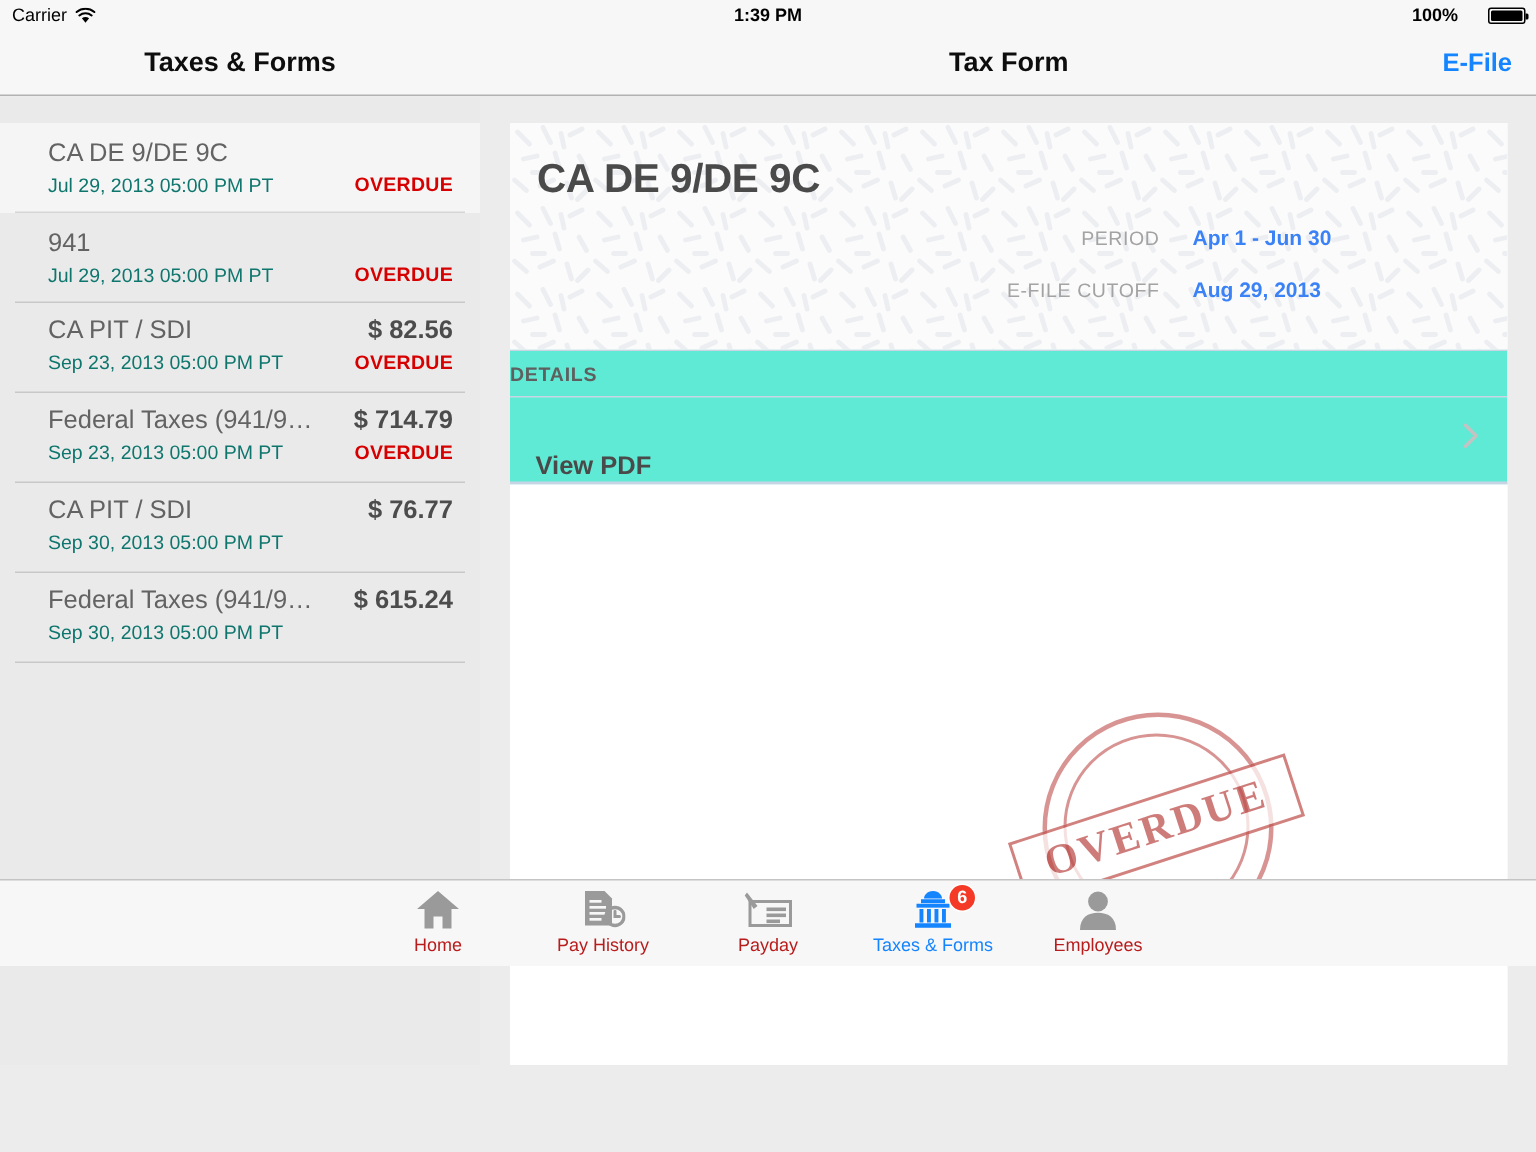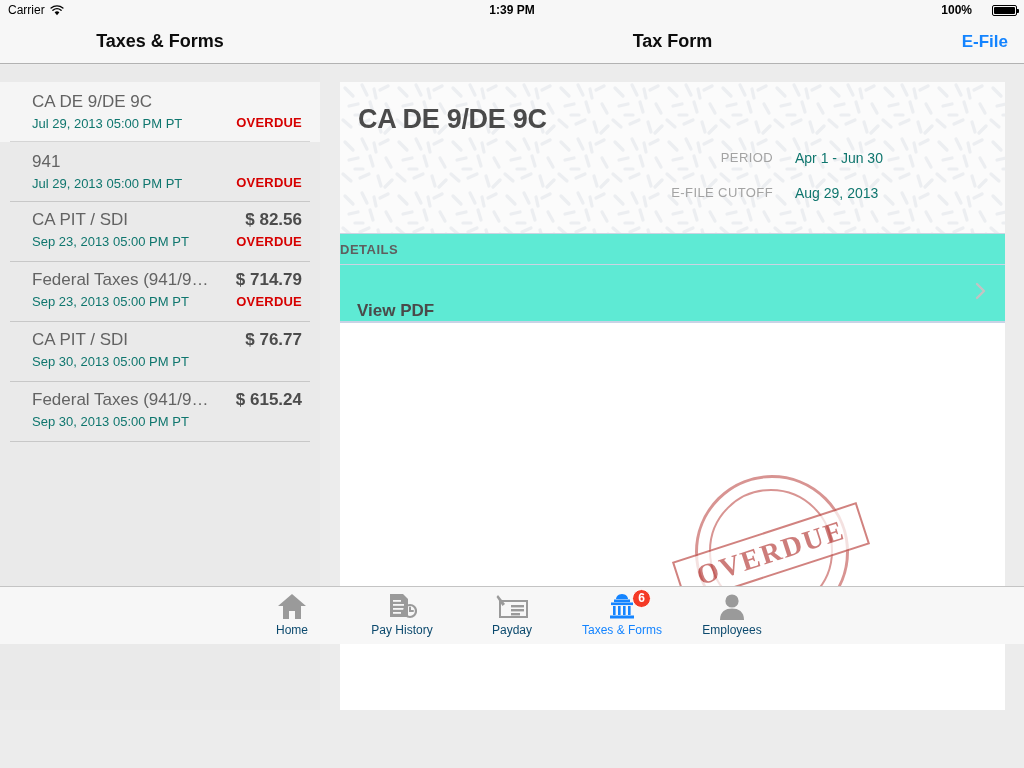--- a/index.html
+++ b/index.html
@@ -226,36 +226,36 @@
     color: #4a4a4a;
     letter-spacing: -0.3px;
   }
   .meta {
     position: absolute;
     right: 30px; top: 68px;
     width: 330px;
   }
   .meta-row {
     display: flex;
-    align-items: flex-start;
+    align-items: center;
     margin-bottom: 19px;
   }
   .meta-label {
     width: 150px;
     text-align: right;
     padding-right: 22px;
     box-sizing: border-box;
     font-size: 13px;
     color: #a3a3a3;
     letter-spacing: 0.4px;
   }
   .meta-value {
     font-size: 14px;
-    color: #0f766e;
-    font-weight: normal;
+    color: #3b82f6;
+    font-weight: bold;
   }
   .details-band {
     height: 32px;
     background: #5eead4;
     border-top: 1px solid #ccd3e2;
     border-bottom: 1px solid #ccd3e2;
     display: flex;
     align-items: center;
     box-sizing: border-box;
     font-weight: bold;
@@ -366,21 +366,21 @@
   }
   .tab-icon {
     height: 30px;
     display: flex;
     align-items: center;
     justify-content: center;
     position: relative;
   }
   .tab-label {
     font-size: 12px;
-    color: #0c4a6e;
+    color: #b91c1c;
     margin-top: 1px;
     white-space: nowrap;
   }
   .tab.active .tab-label { color: #1484ff; }
   .badge {
     position: absolute;
     top: -3px;
     right: -14px;
     min-width: 19px;
     height: 19px;

